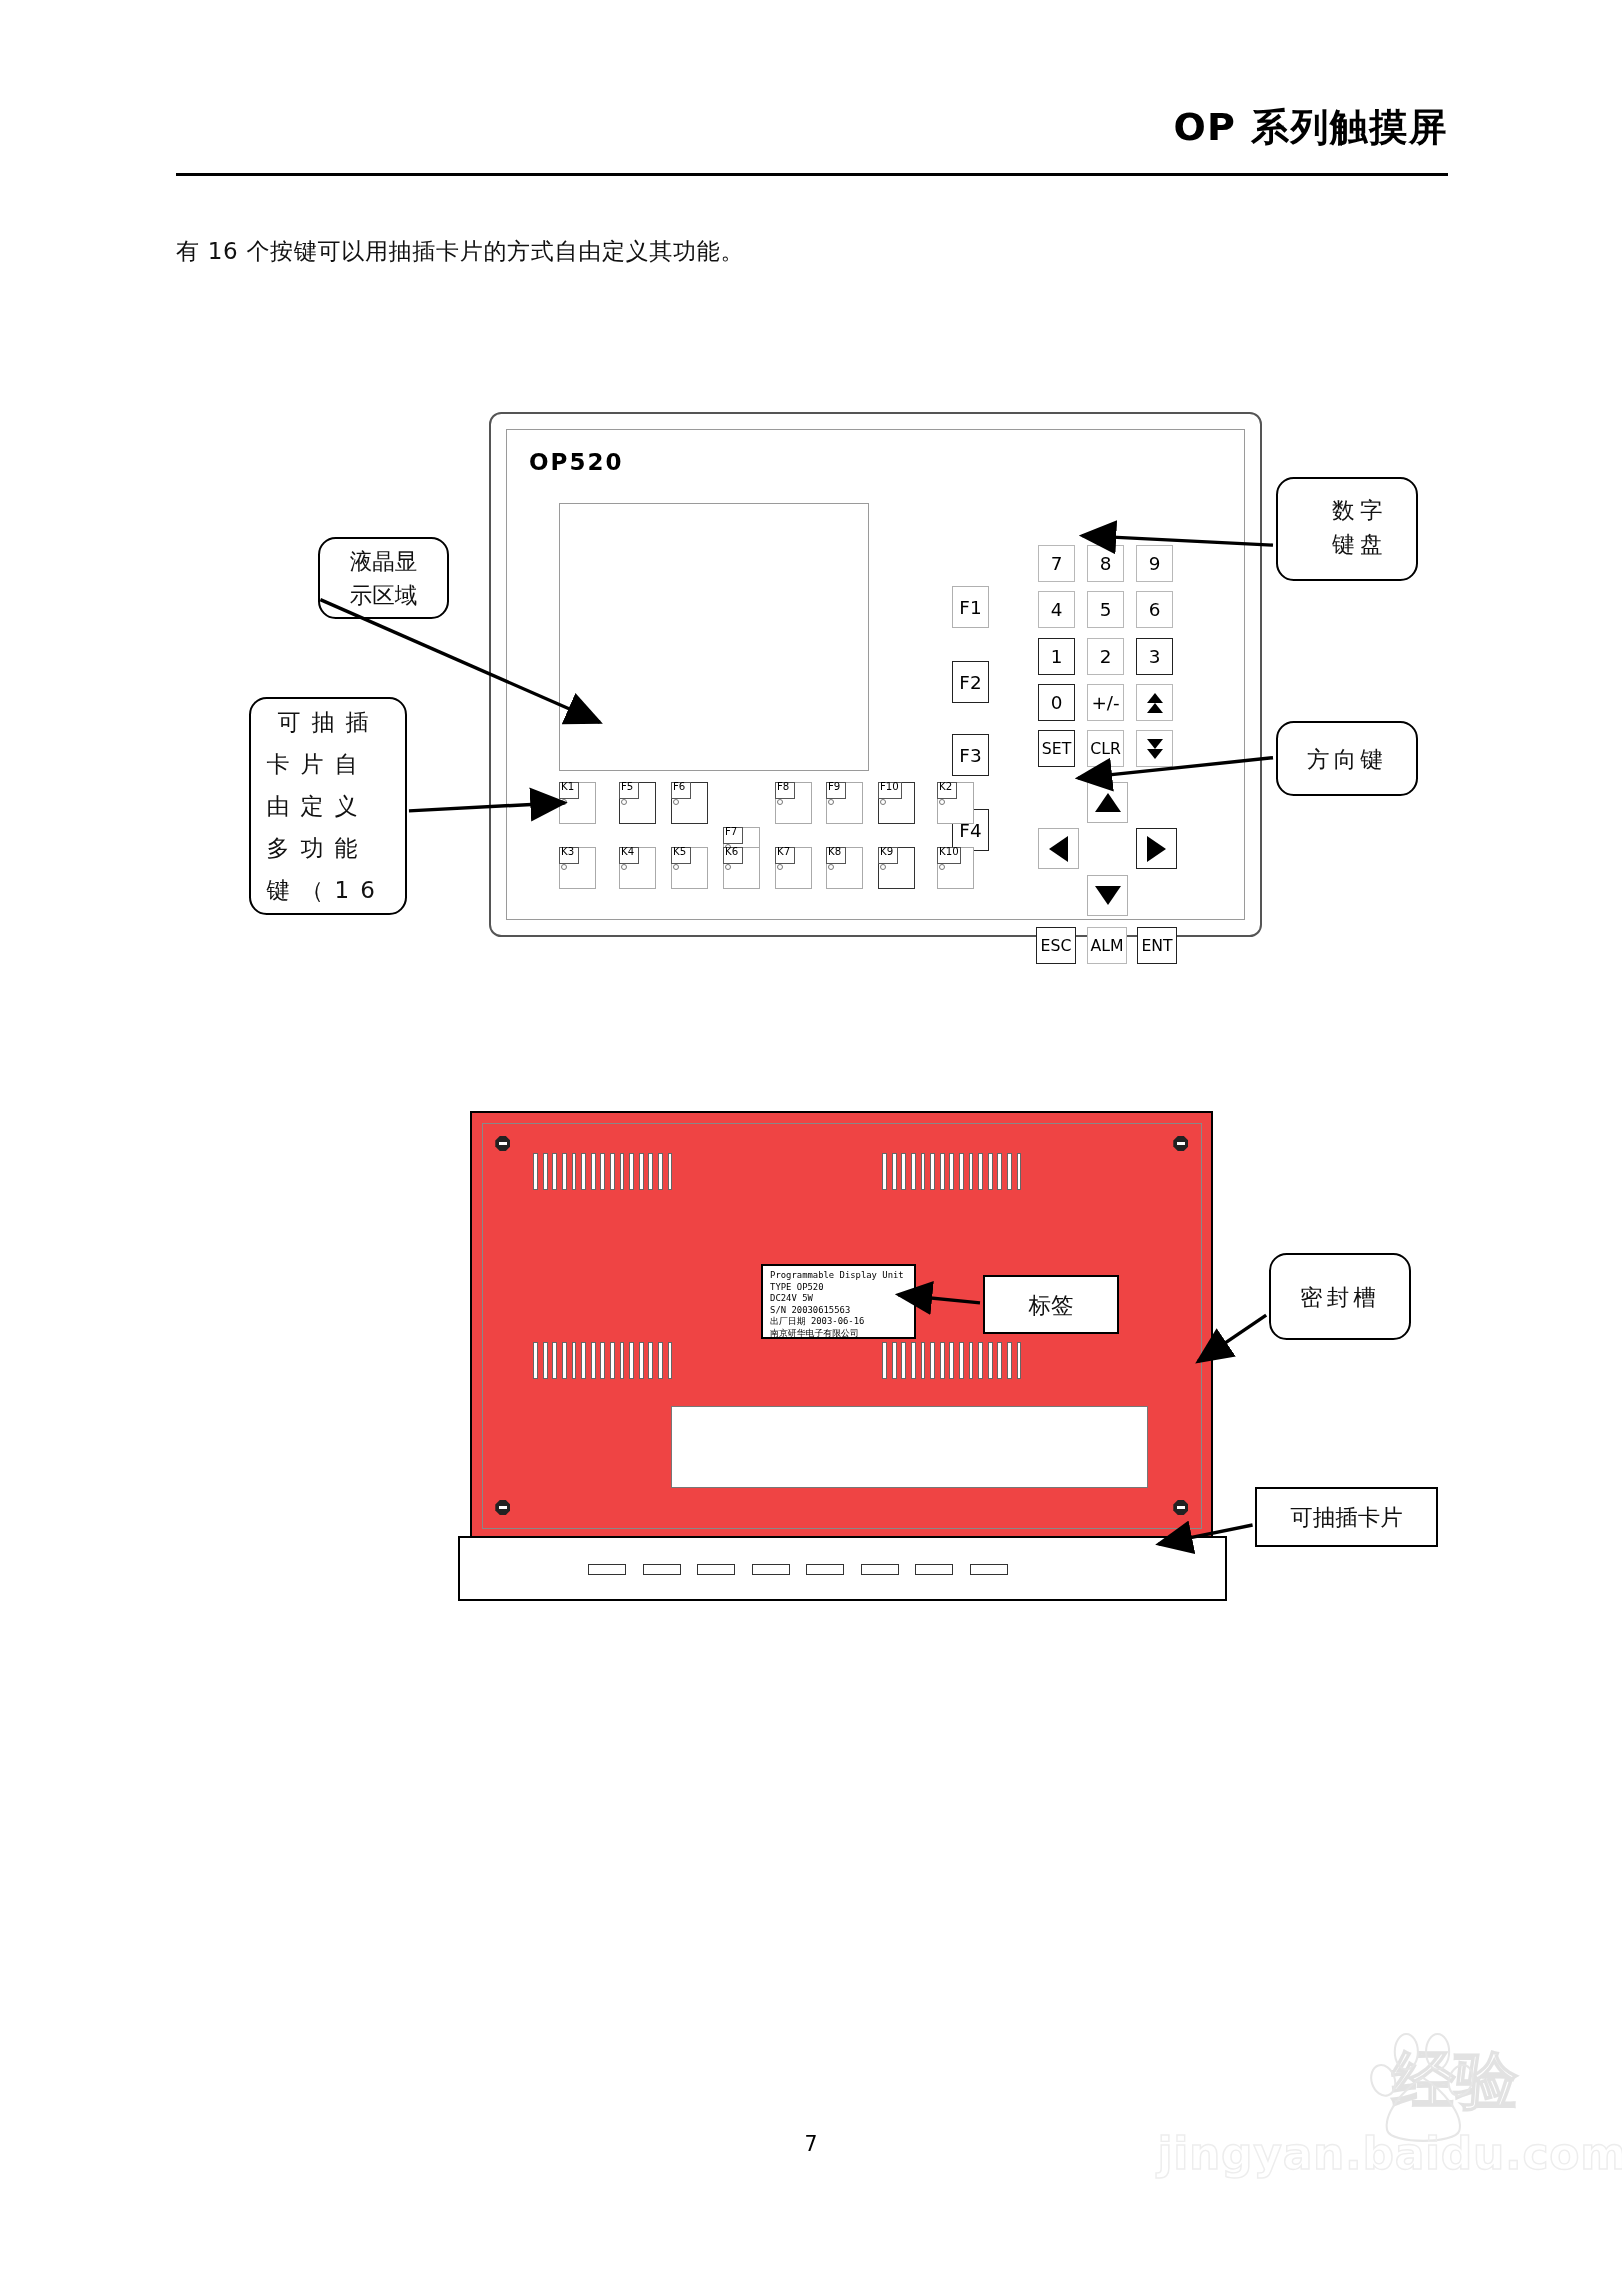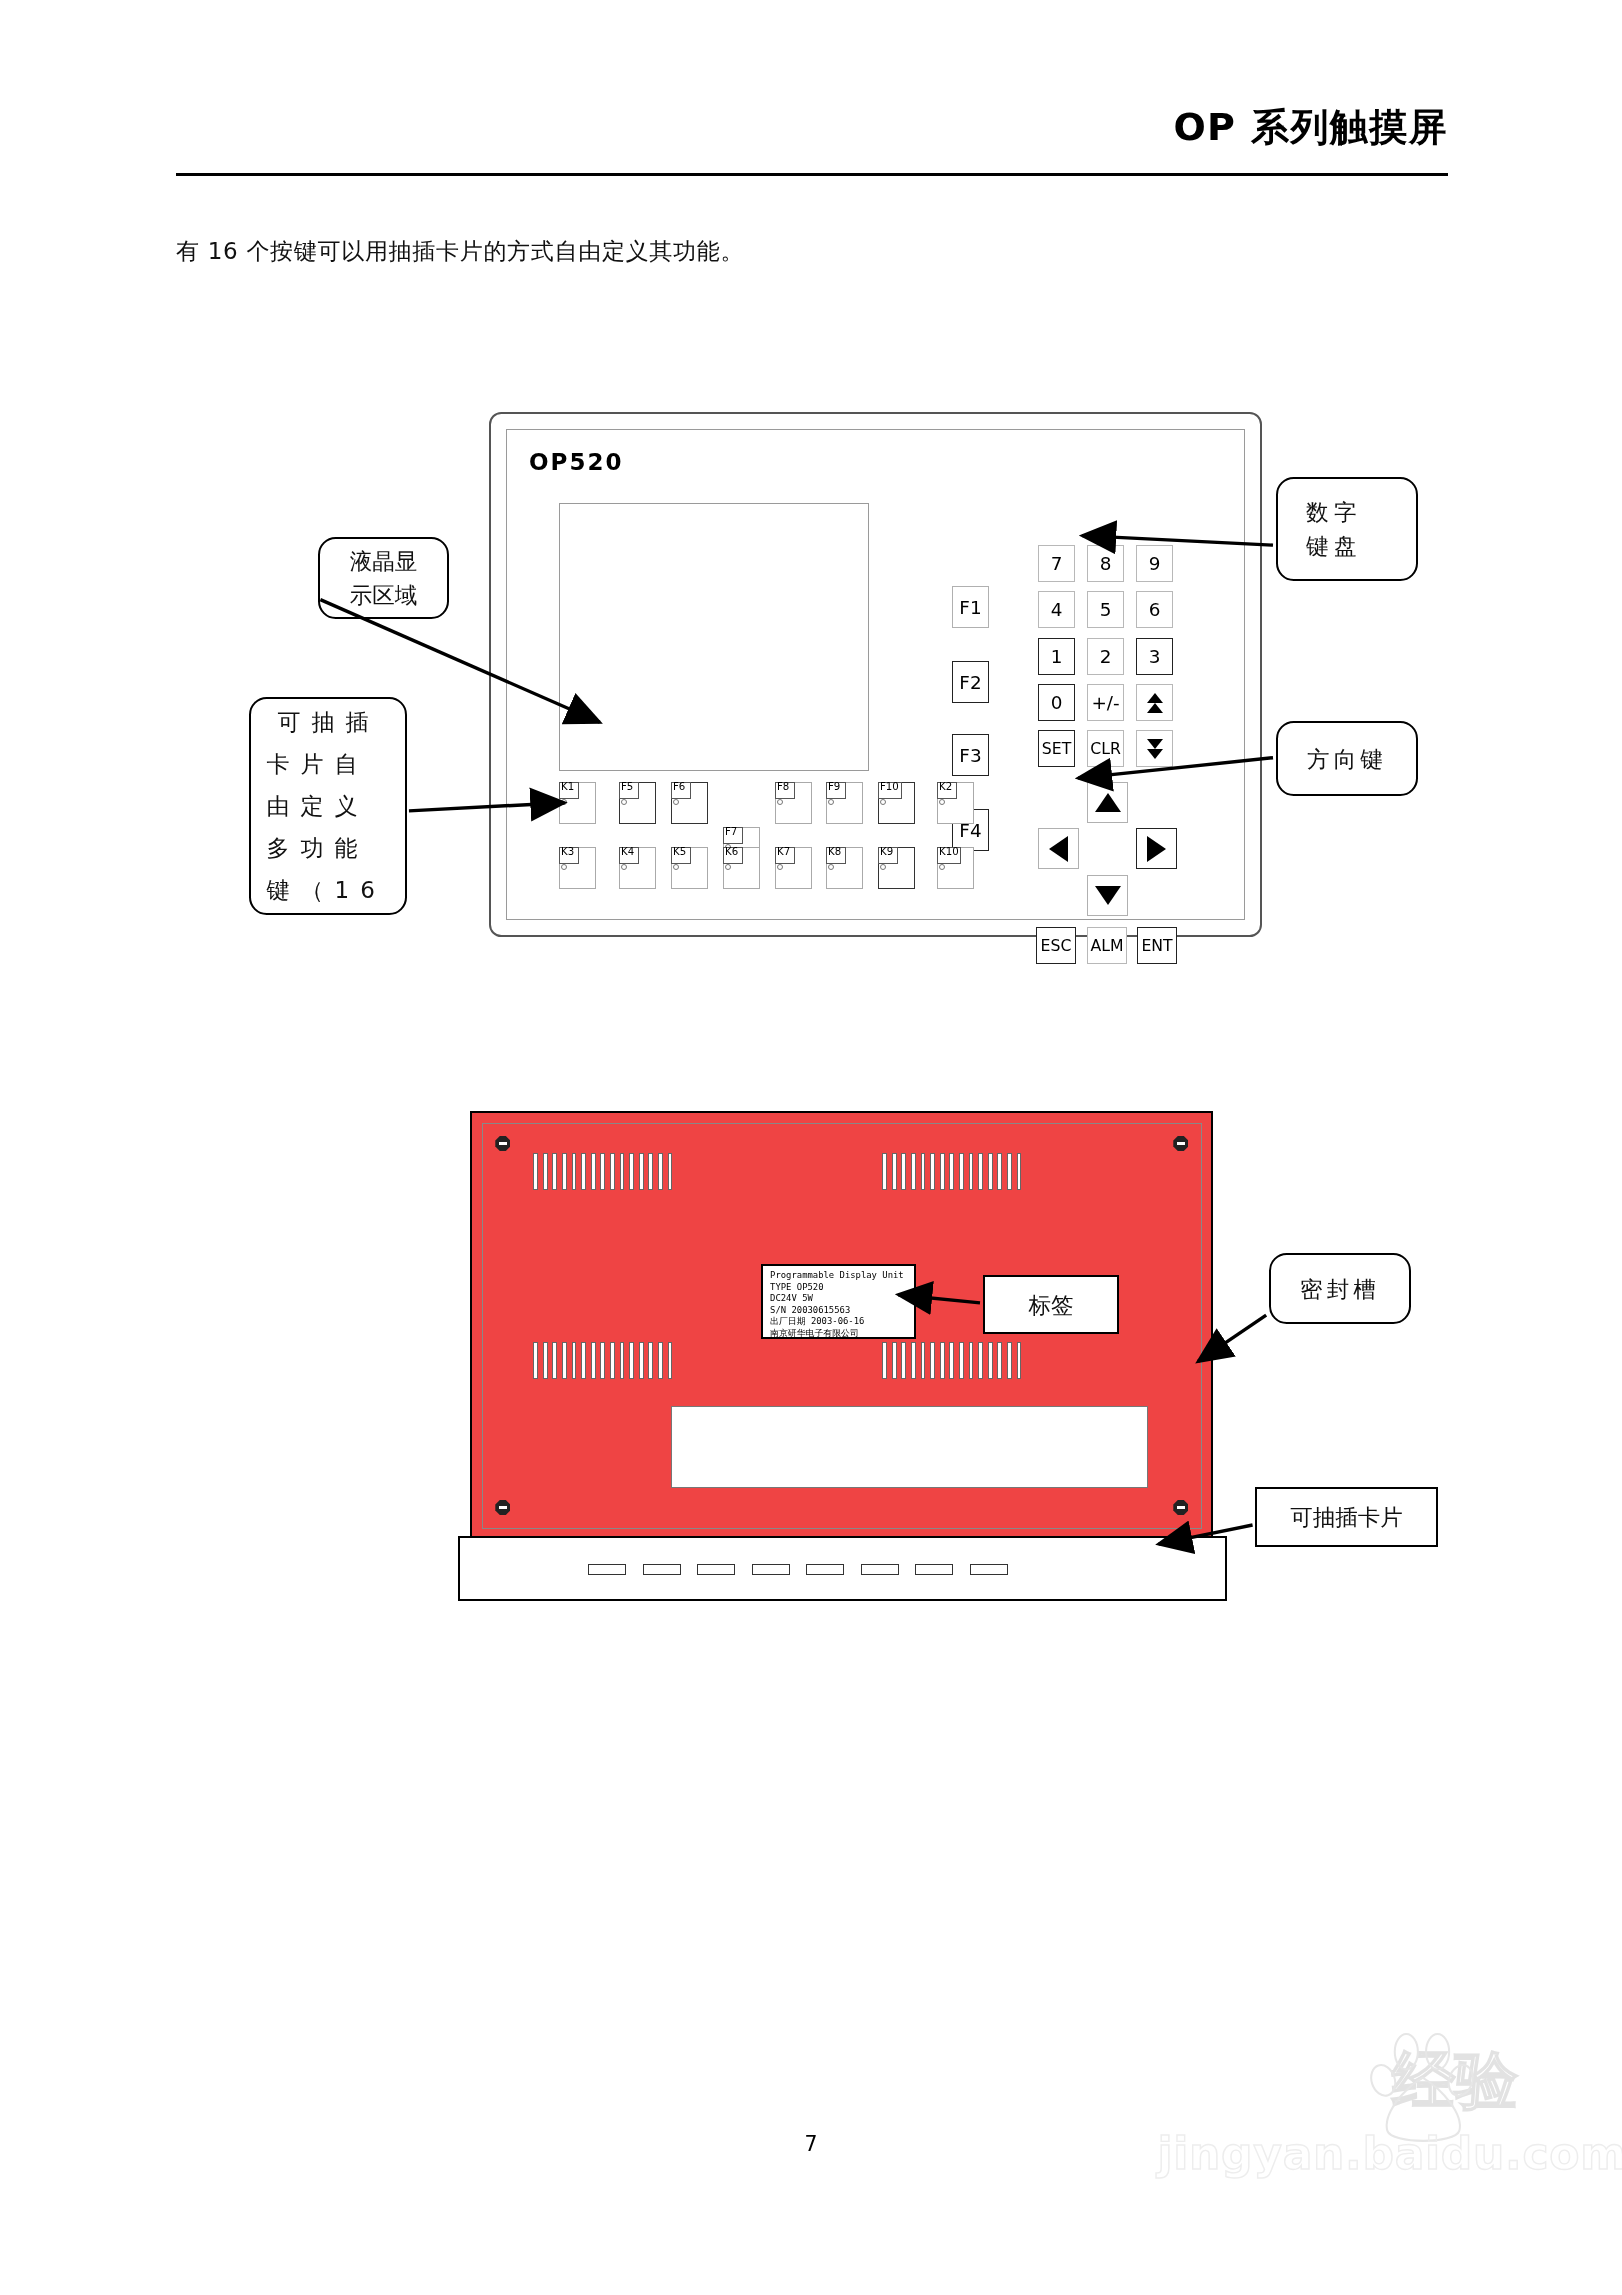--- a/index.html
+++ b/index.html
@@ -110,21 +110,21 @@
 
   <div class="rbox" id="cb-lcd" style="left:318px;top:537px;width:131px;height:82px;">
     <span style="display:block;width:76px;">液晶显示区域</span>
   </div>
 
   <div class="rbox" id="cb-multi" style="left:249px;top:697px;width:158px;height:218px;font-size:23px;line-height:42px;">
     <span class="spread" style="display:block;width:123px;text-align:left;">可抽插卡片自由定义多功能键（16</span>
   </div>
 
   <div class="rbox" id="cb-numpad" style="left:1276px;top:477px;width:142px;height:104px;">
-    <span style="display:block;width:82px;text-align:left;letter-spacing:5.5px;">数字键盘</span>
+    <span style="display:block;width:82px;text-align:right;letter-spacing:5.5px;font-family:Liberation Mono, monospace;">数字键盘</span>
   </div>
 
   <div class="rbox" id="cb-dir" style="left:1276px;top:721px;width:142px;height:75px;">
     <span style="letter-spacing:4.1px;">方向键</span>
   </div>
 
   <div id="front">
     <div id="front-inner"></div>
     <div id="model-name">OP520</div>
     <div id="lcd"></div>
@@ -399,21 +399,21 @@
       <div class="cardslot" style="left:401px;top:26px;"></div>
       <div class="cardslot" style="left:455px;top:26px;"></div>
       <div class="cardslot" style="left:510px;top:26px;"></div>
     </div>
   </div>
 
   <div class="sbox" id="cb-nameplate" style="left:983px;top:1275px;width:136px;height:59px;justify-content:center;">
     <span>标签</span>
   </div>
 
-  <div class="rbox" id="cb-seal" style="left:1269px;top:1253px;width:142px;height:71px;">
+  <div class="rbox" id="cb-seal" style="left:1269px;top:1253px;width:142px;height:87px;">
     <span style="letter-spacing:4.1px;">密封槽</span>
   </div>
 
   <div class="sbox" id="cb-card" style="left:1255px;top:1487px;width:183px;height:60px;">
     <span>可抽插卡片</span>
   </div>
 
   <svg id="leads" viewBox="0 0 2380 3368" xmlns="http://www.w3.org/2000/svg">
     <defs>
       <marker id="ah" markerWidth="12" markerHeight="12" refX="10" refY="5" orient="auto" markerUnits="strokeWidth">

